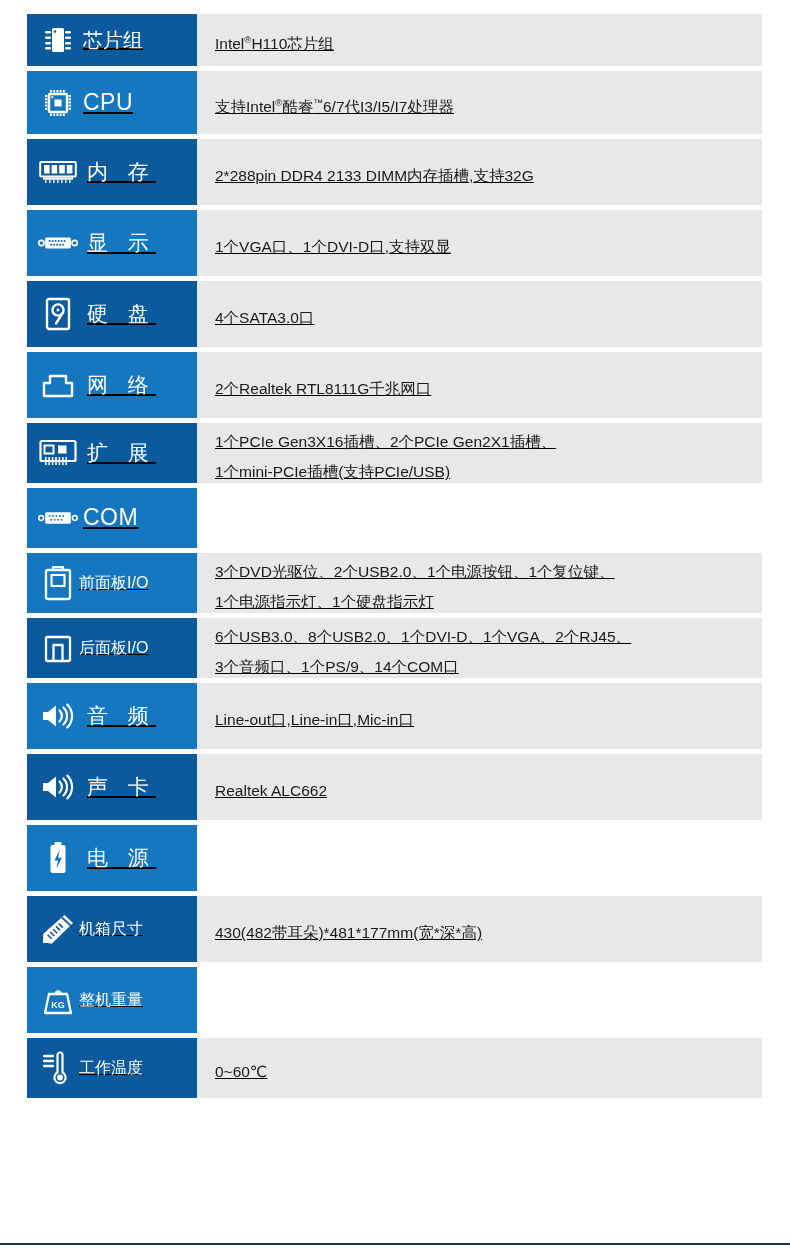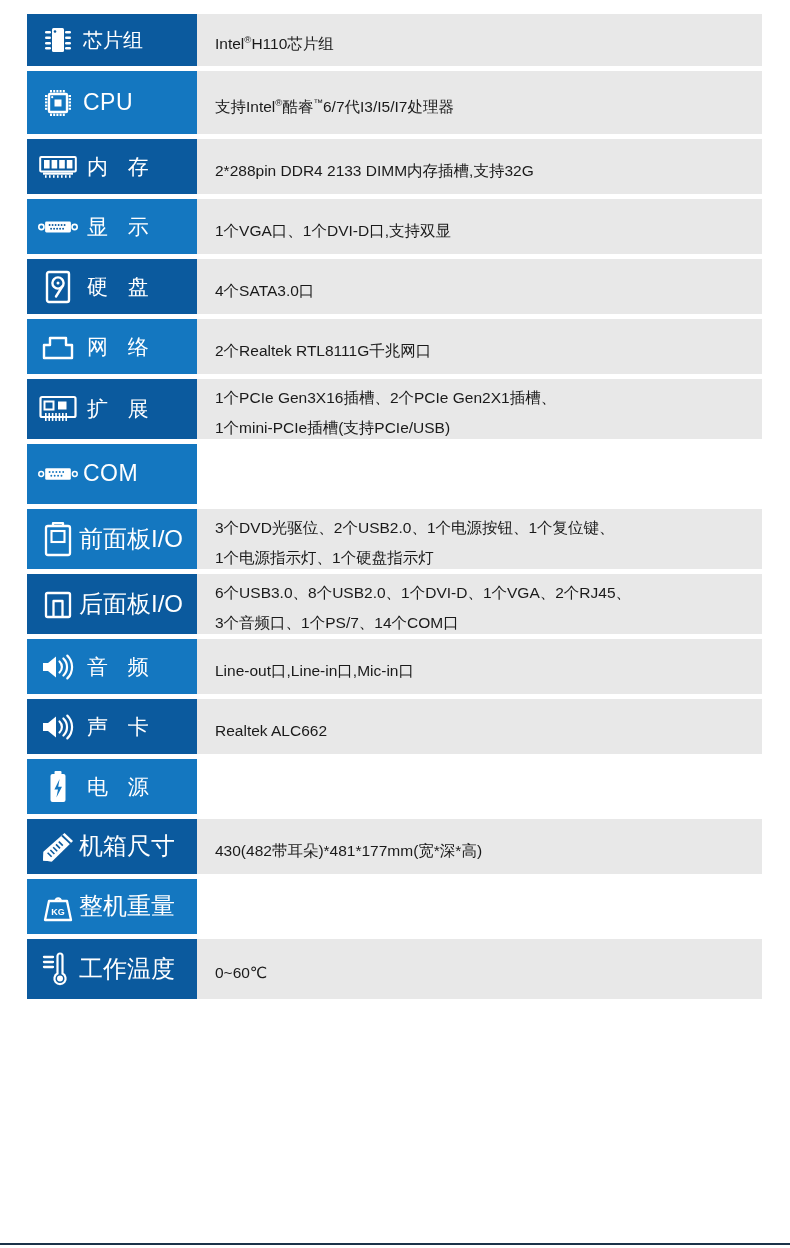--- a/index.html
+++ b/index.html
@@ -24,20 +24,21 @@
     position: absolute;
     left: 27px;
     top: 14px;
     width: 735px;
   }
 
   .spec-row {
     display: flex;
     align-items: stretch;
     margin-bottom: 5px;
+    text-decoration: underline;
   }
 
   .spec-label {
     flex: 0 0 170px;
     width: 170px;
     display: flex;
     align-items: center;
     justify-content: flex-start;
     padding-left: 10px;
     color: #ffffff;
@@ -63,40 +64,40 @@
     font-size: 21px;
     line-height: 1.1;
     letter-spacing: 0.5px;
     white-space: nowrap;
     color: #ffffff;
     font-weight: 400;
   }
   
   .label-text.spaced { letter-spacing: 7px; text-indent: 4px; }
   .label-text.narrow { font-size: 20px; letter-spacing: 0px; }
-  .label-text.tight  { font-size: 24px; letter-spacing: 0px; margin-left: -4px; }
+  .label-text.tight  { font-size: 16px; letter-spacing: 0px; margin-left: -4px; }
   .label-text.latin  { font-size: 23px; letter-spacing: 0.5px; }
 
   .spec-value {
     flex: 1 1 auto;
     background: #E8E8E8;
     color: #1a1a1a;
     display: flex;
     flex-direction: column;
     justify-content: center;
     padding: 8px 0 0 18px;
     font-size: 15.5px;
     line-height: 30px;
   }
   .spec-value .vline { white-space: nowrap; }
 
   
   .h-52  { height: 52px; }
   .h-73  { height: 63px; }
-  .h-55  { height: 55px; }
+  .h-55  { height: 66px; }
   .h-75  { height: 60px; }
 
   .bottom-rule {
     position: absolute;
     left: 0;
     top: 1243px;
     width: 790px;
     height: 2px;
     background: #1b3349;
   }
@@ -324,21 +325,21 @@
           <span class="label-icon">
             <svg width="28" height="34" viewBox="0 0 28 34" fill="none">
       <rect x="2" y="6" width="24" height="24" rx="1.6" stroke="#fff" stroke-width="2.3"></rect>
       <path d="M9.5 30 V14 h9 V30" stroke="#fff" stroke-width="2.3" stroke-linejoin="round"></path>
     </svg>
           </span>
           <span class="label-text tight">后面板I/O</span>
         </div>
         <div class="spec-value">
           <div class="vline">6个USB3.0、8个USB2.0、1个DVI-D、1个VGA、2个RJ45、</div>
-          <div class="vline">3个音频口、1个PS/7、14个COM口</div>
+          <div class="vline">3个音频口、1个PS/9、14个COM口</div>
         </div>
       </div>
       <div class="spec-row h-55">
         <div class="spec-label light">
           <span class="label-icon">
             <svg width="36" height="28" viewBox="0 0 36 28" fill="none">
       <path d="M3 10 h5 L16 3.5 v21 L8 18 H3 z" fill="#fff"></path>
       <path d="M19.5 8.5 a7.5 7.5 0 0 1 0 11" stroke="#fff" stroke-width="2.2" fill="none" stroke-linecap="round"></path>
       <path d="M23.4 5.5 a11.8 11.8 0 0 1 0 17" stroke="#fff" stroke-width="2.2" fill="none" stroke-linecap="round"></path>
       <path d="M27.3 2.6 a16 16 0 0 1 0 22.8" stroke="#fff" stroke-width="2.2" fill="none" stroke-linecap="round"></path>

